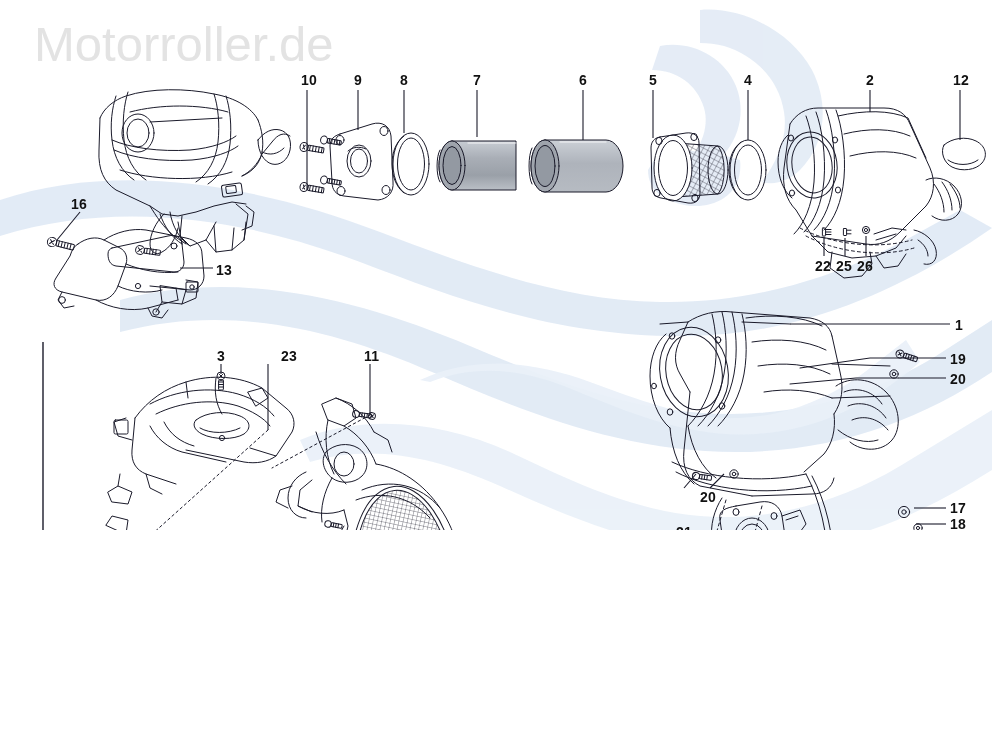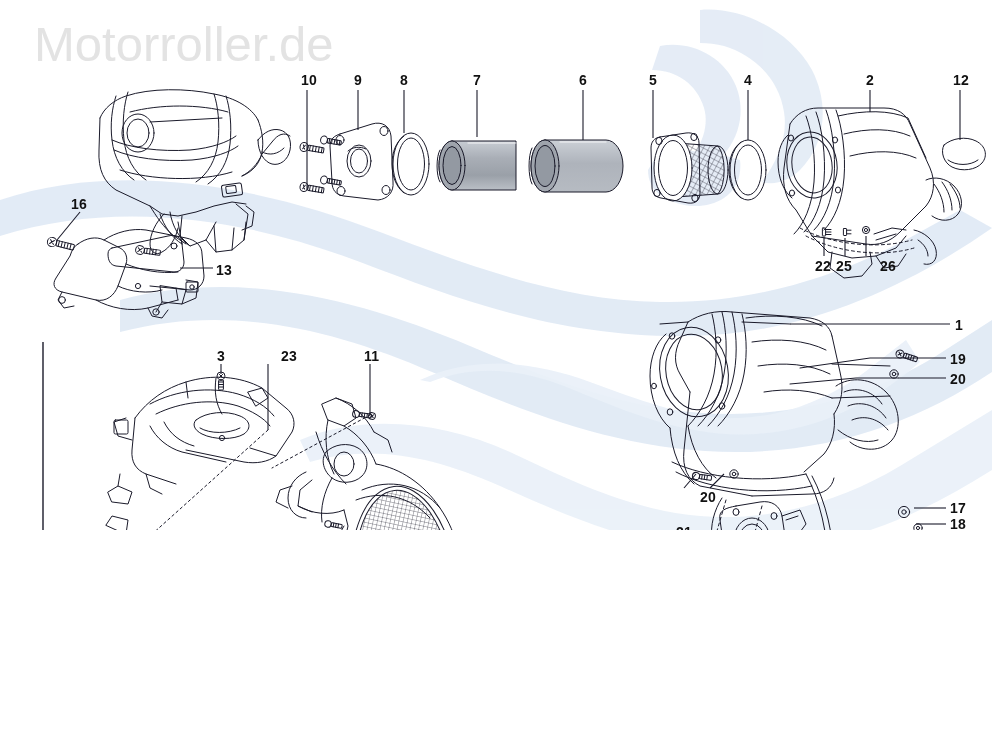--- a/index.html
+++ b/index.html
@@ -609,21 +609,21 @@
       <div class="lbl" style="left: 354px; top: 72px;">9</div>
       <div class="lbl" style="left: 400px; top: 72px;">8</div>
       <div class="lbl" style="left: 473px; top: 72px;">7</div>
       <div class="lbl" style="left: 579px; top: 72px;">6</div>
       <div class="lbl" style="left: 649px; top: 72px;">5</div>
       <div class="lbl" style="left: 744px; top: 72px;">4</div>
       <div class="lbl" style="left: 866px; top: 72px;">2</div>
       <div class="lbl" style="left: 953px; top: 72px;">12</div>
       <div class="lbl" style="left: 815px; top: 258px;">22</div>
       <div class="lbl" style="left: 836px; top: 258px;">25</div>
-      <div class="lbl" style="left: 880px; top: 258px;">26</div>
+      <div class="lbl" style="left: 857px; top: 258px;">26</div>
       <div class="lbl" style="left: 71px; top: 196px;">16</div>
       <div class="lbl" style="left: 216px; top: 262px;">13</div>
       <div class="lbl" style="left: 217px; top: 348px;">3</div>
       <div class="lbl" style="left: 261px; top: 348px; margin-left: 20px;">23</div>
       <div class="lbl" style="left: 364px; top: 348px;">11</div>
       <div class="lbl" style="left: 63px; top: 570px;">11</div>
       <div class="lbl" style="left: 130px; top: 633px;">32</div>
       <div class="lbl" style="left: 955px; top: 317px;">1</div>
       <div class="lbl" style="left: 950px; top: 351px;">19</div>
       <div class="lbl" style="left: 950px; top: 371px;">20</div>

